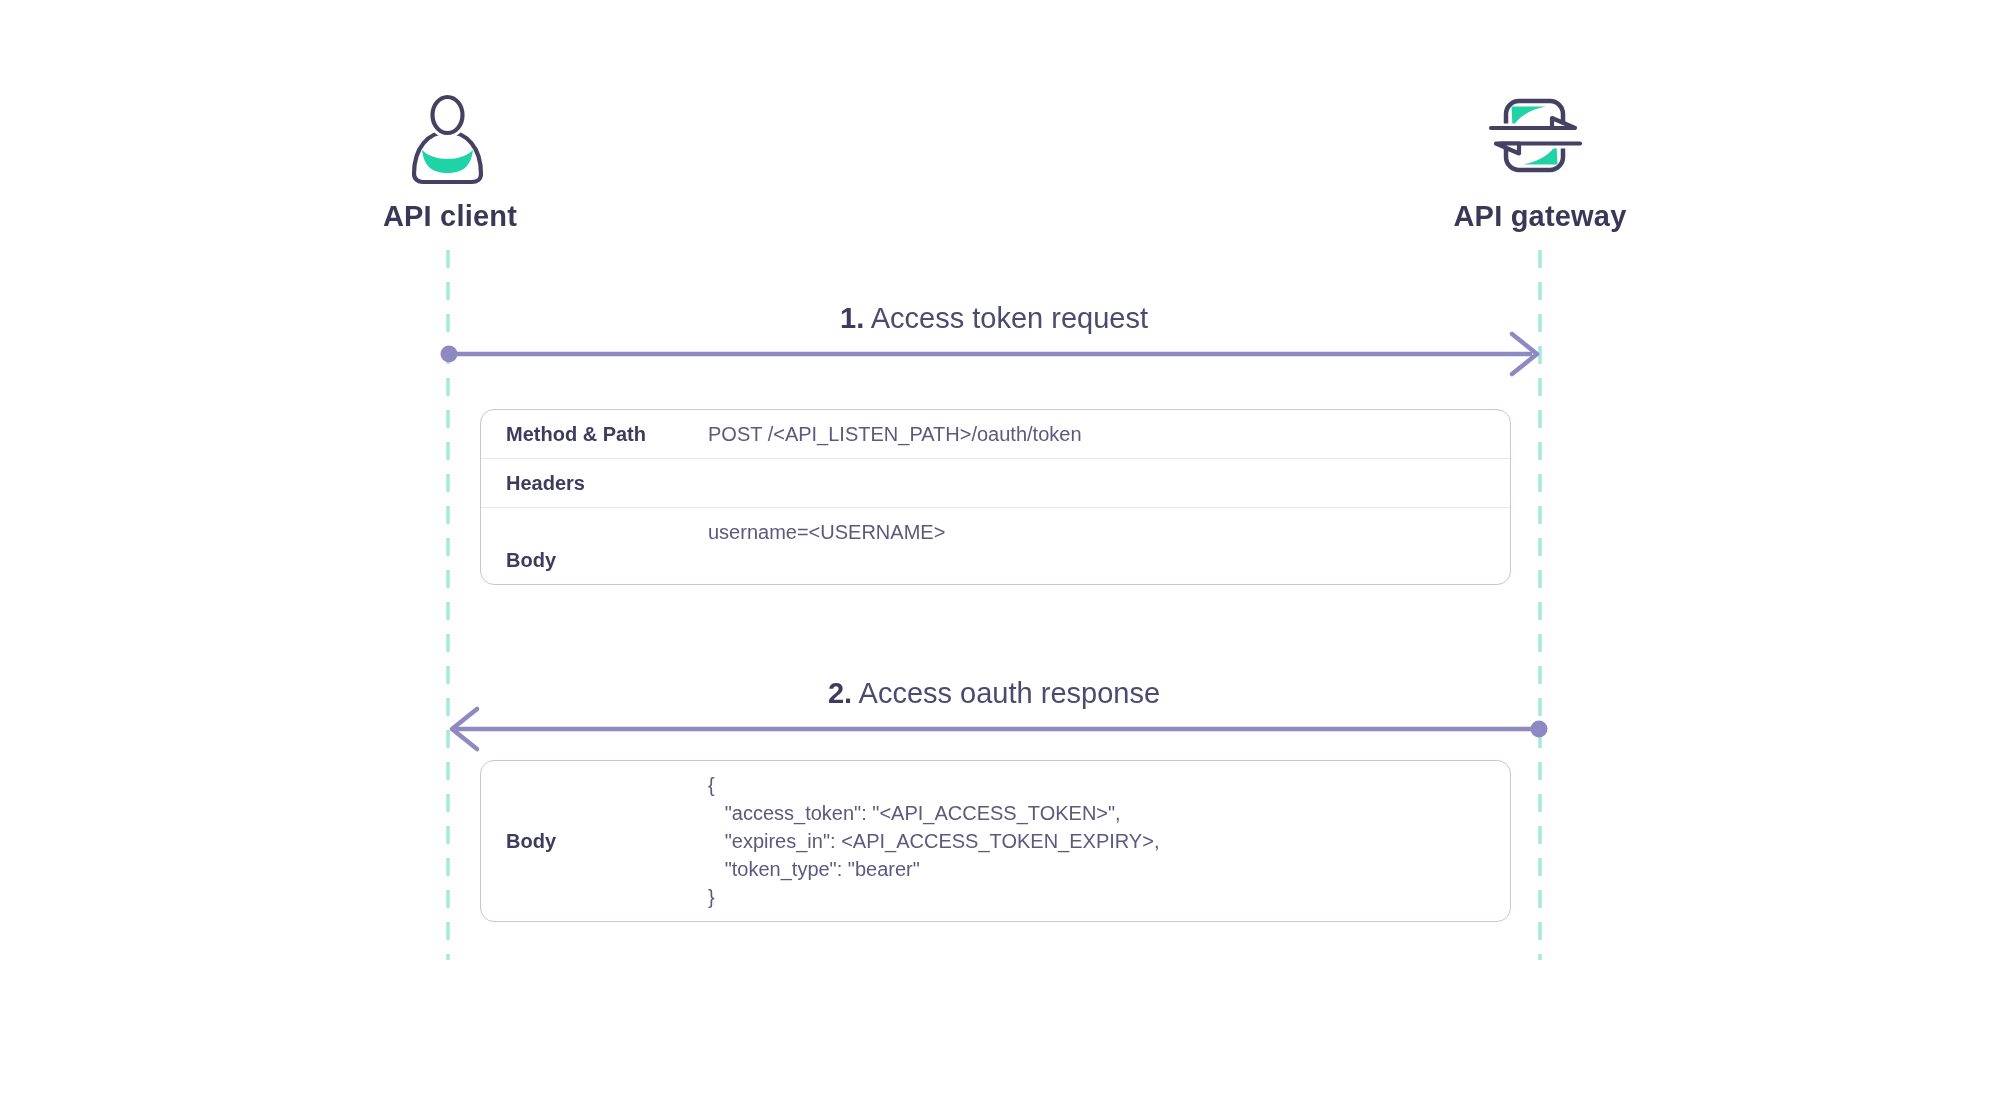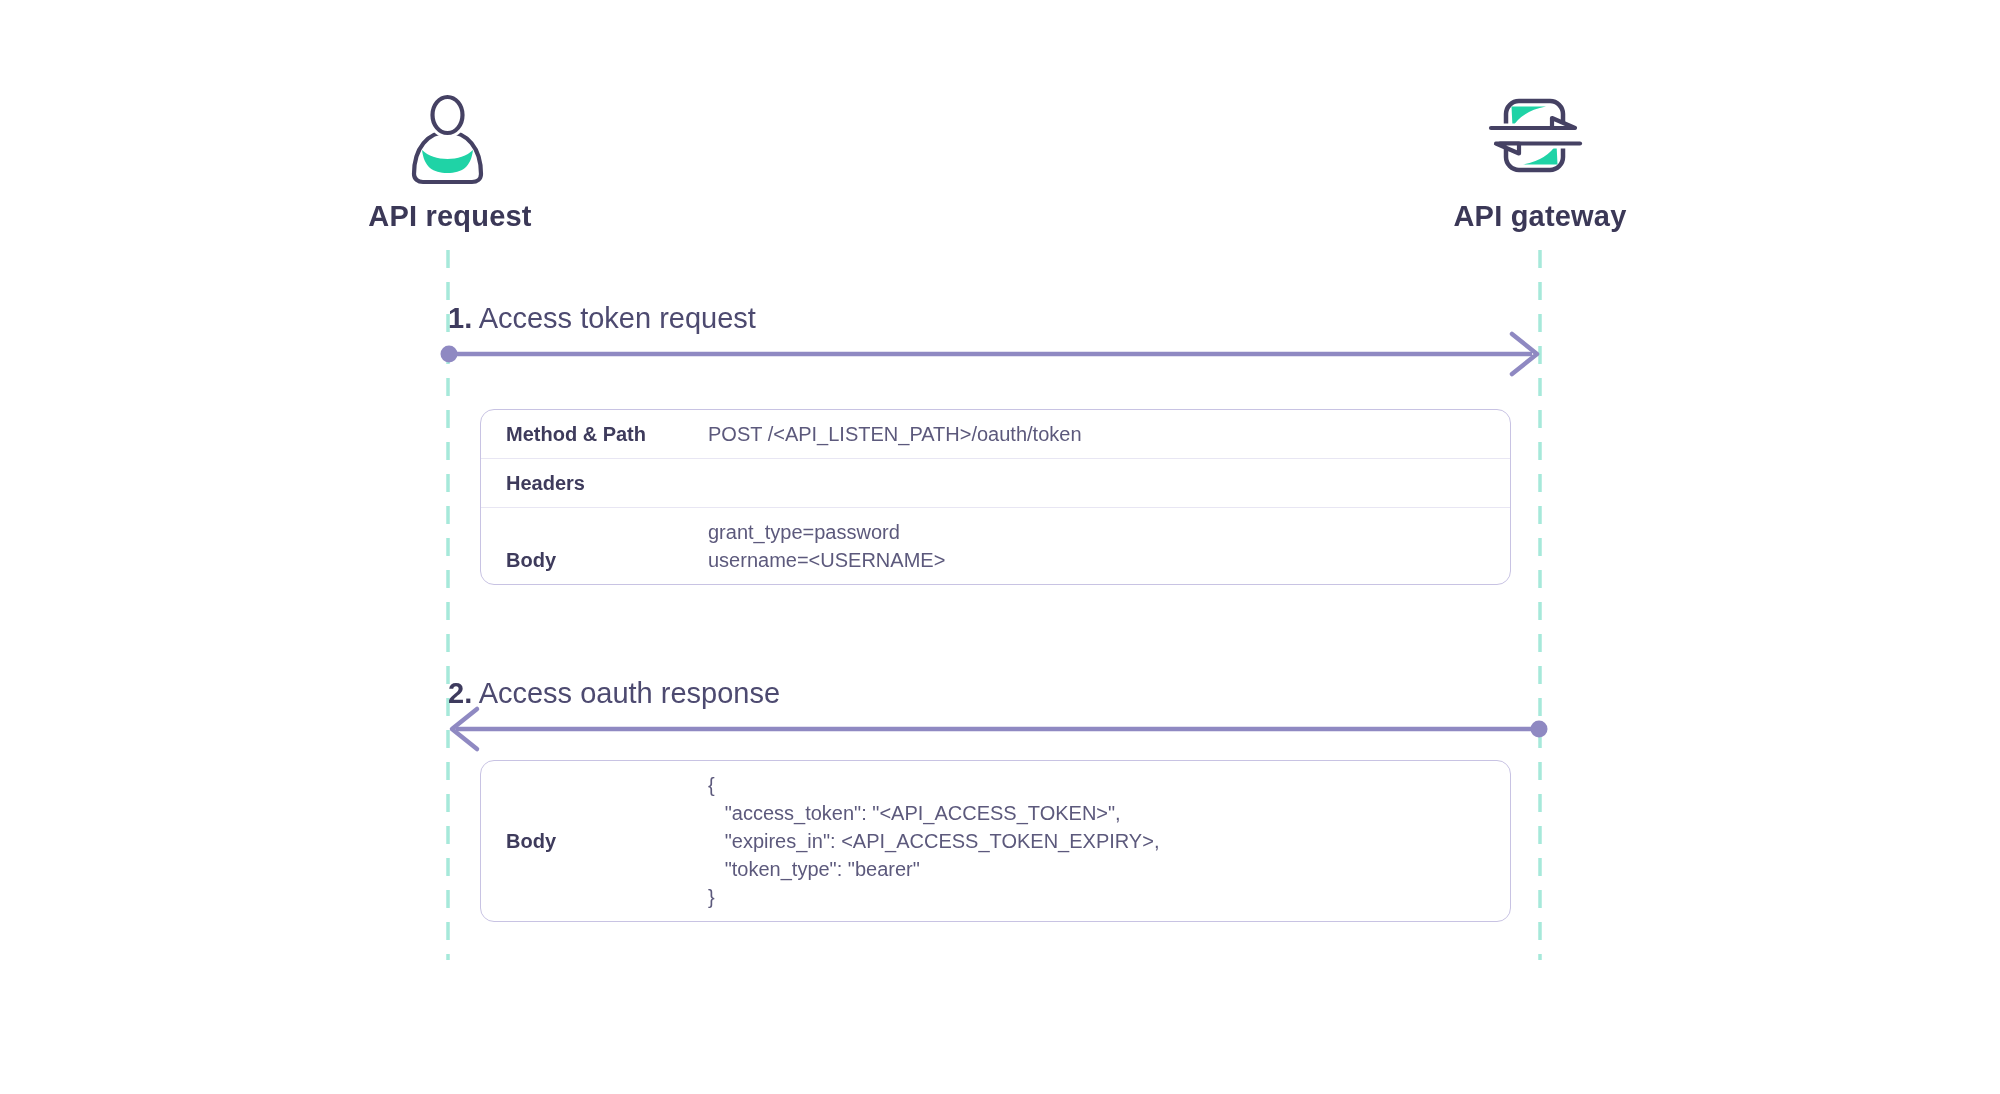--- a/index.html
+++ b/index.html
@@ -22,21 +22,21 @@
   }
   .underlay{position:absolute;left:0;top:0;}
   .actor{position:absolute;width:240px;text-align:center;}
   .actor-client{left:330px;top:88px;}
   .actor-gateway{left:1420px;top:88px;}
   .actor .icon-wrap{height:100px;display:flex;align-items:flex-start;justify-content:center;}
   .actor-name{
     margin-top:12px;font-size:29px;font-weight:700;color:var(--heading);letter-spacing:.2px;
   }
   .msg-label{
-    position:absolute;left:448px;width:1092px;text-align:left;
+    position:absolute;left:448px;width:1092px;text-align:center;
     font-size:29px;color:var(--msg-text);line-height:34px;
   }
   .msg-label b{color:var(--msg-num);font-weight:700;}
   .msg-1{top:301px;}
   .msg-2{top:676px;}
   .dtable{
     position:absolute;left:480px;width:1031px;box-sizing:border-box;
     background:#fff;border:1.5px solid var(--tbl-border);border-radius:14px;
   }
   .dtable-1{top:388px;margin-top:21px;}
@@ -78,21 +78,21 @@
 
   <div class="actor actor-client">
     <div class="icon-wrap">
       <svg width="80" height="100" viewBox="0 0 80 100">
         <path d="M 4 86 C 4 60 18 44 37.5 44 C 57 44 71 60 71 86 C 71 91 67 94 62 94 L 13 94 C 8 94 4 91 4 86 Z" fill="#fff" stroke="var(--ink)" stroke-width="4.2"></path>
         <path d="M 12 62 C 24 74 51 74 63 62 C 61 79 52 85 37.5 85 C 23 85 14 79 12 62 Z" fill="var(--teal)"></path>
         <ellipse cx="37.5" cy="27" rx="15" ry="18" fill="#fff" stroke="#fff" stroke-width="10"></ellipse>
         <ellipse cx="37.5" cy="27" rx="15" ry="18" fill="#fff" stroke="var(--ink)" stroke-width="4.2"></ellipse>
       </svg>
     </div>
-    <div class="actor-name">API request</div>
+    <div class="actor-name">API client</div>
   </div>
 
   <div class="actor actor-gateway">
     <div class="icon-wrap">
       <svg width="110" height="95" viewBox="0 0 110 95">
         <rect x="21" y="13" width="57" height="69" rx="13" fill="#fff" stroke="var(--ink)" stroke-width="4.5"></rect>
         <path d="M 26.5 18.5 L 61 18.5 Q 37 23 27.5 39 Z" fill="var(--teal)"></path>
         <path d="M 72.5 76.5 L 38 76.5 Q 62 72 71.5 56 Z" fill="var(--teal)"></path>
         <rect x="0" y="35.5" width="110" height="25" fill="#fff"></rect>
         <g stroke="var(--ink)" stroke-width="4.2" fill="#fff" stroke-linejoin="round" stroke-linecap="round">
@@ -116,21 +116,21 @@
   <div class="dtable dtable-1">
     <div class="drow">
       <div class="cell-label">Method &amp; Path</div>
       <div class="cell-value"><div>POST /&lt;API_LISTEN_PATH&gt;/oauth/token</div></div>
     </div>
     <div class="drow">
       <div class="cell-label">Headers</div>
     </div>
     <div class="drow">
       <div class="cell-label offset-1">Body</div>
-      <div class="cell-value"><div>grant_type=password</div><div>username=&lt;USERNAME&gt;</div></div>
+      <div class="cell-value"><div>username=&lt;USERNAME&gt;</div></div>
     </div>
   </div>
 
   <div class="dtable dtable-2">
     <div class="drow">
       <div class="cell-label offset-2">Body</div>
       <div class="cell-value"><div>{</div><div>   "access_token": "&lt;API_ACCESS_TOKEN&gt;",</div><div>   "expires_in": &lt;API_ACCESS_TOKEN_EXPIRY&gt;,</div><div>   "token_type": "bearer"</div><div>}</div></div>
     </div>
   </div>
 

